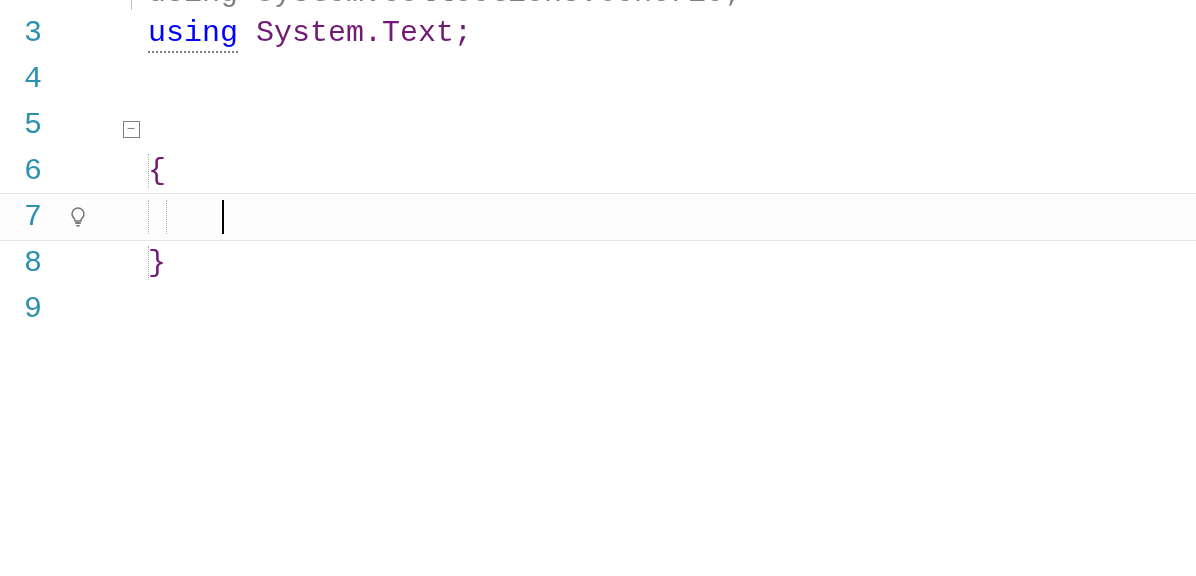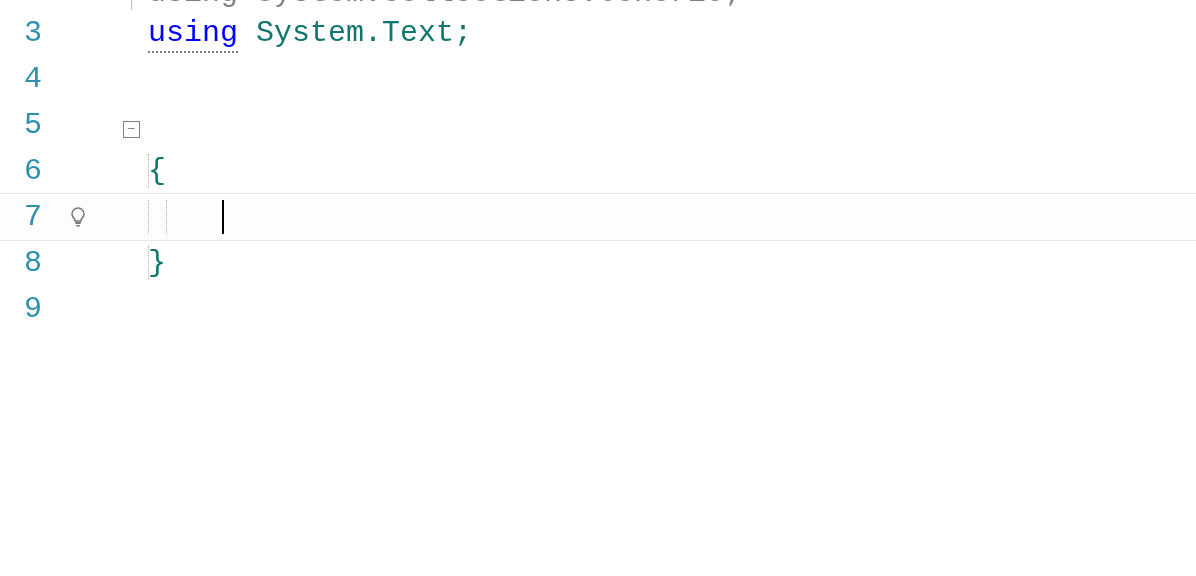--- a/index.html
+++ b/index.html
@@ -84,21 +84,21 @@
   }
   .fold-vert.bottom-half { bottom:50%; }
   .code {
     flex: 1;
     position: relative;
     white-space: pre;
     color: #000;
     padding-left: 6px;
   }
   .tok-keyword { color: #0000ff; }
-  .tok-plain   { color: #0f766e; }
+  .tok-plain   { color: #701a75; }
   .tok-gray    { color: #808080; }
   .dotted-underline {
     border-bottom: 2px dotted #808080;
     padding-bottom: 1px;
     text-align: center;
   }
   .guide {
     border-left: 1px dotted #b0b0b0;
     display:inline-block;
     height: 100%;

